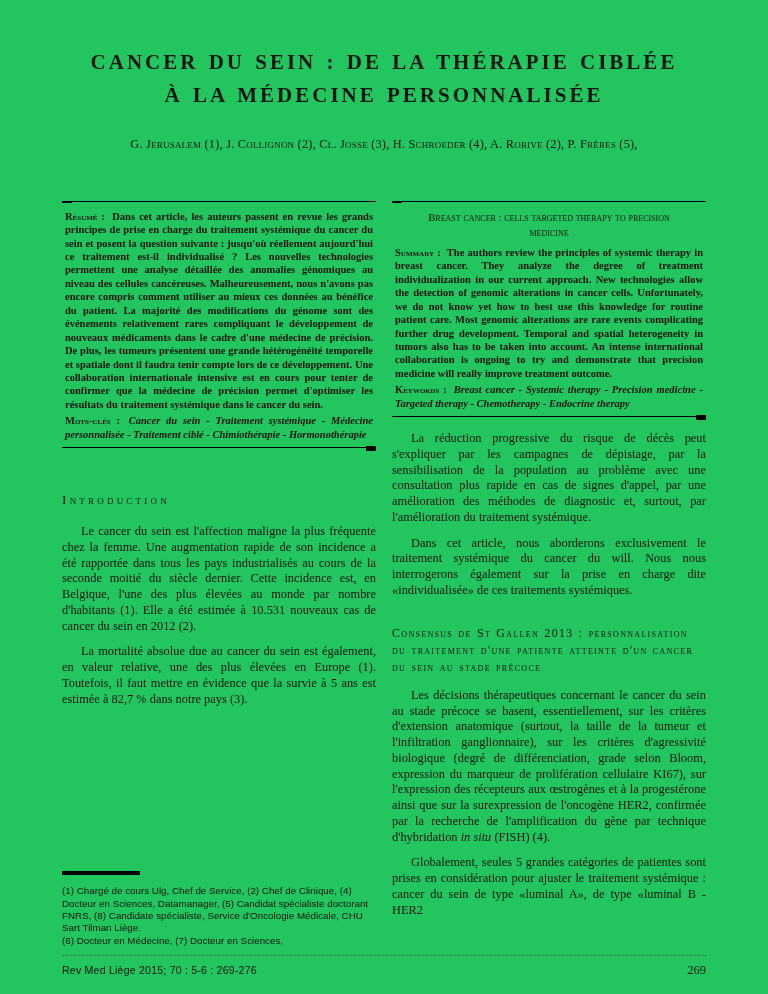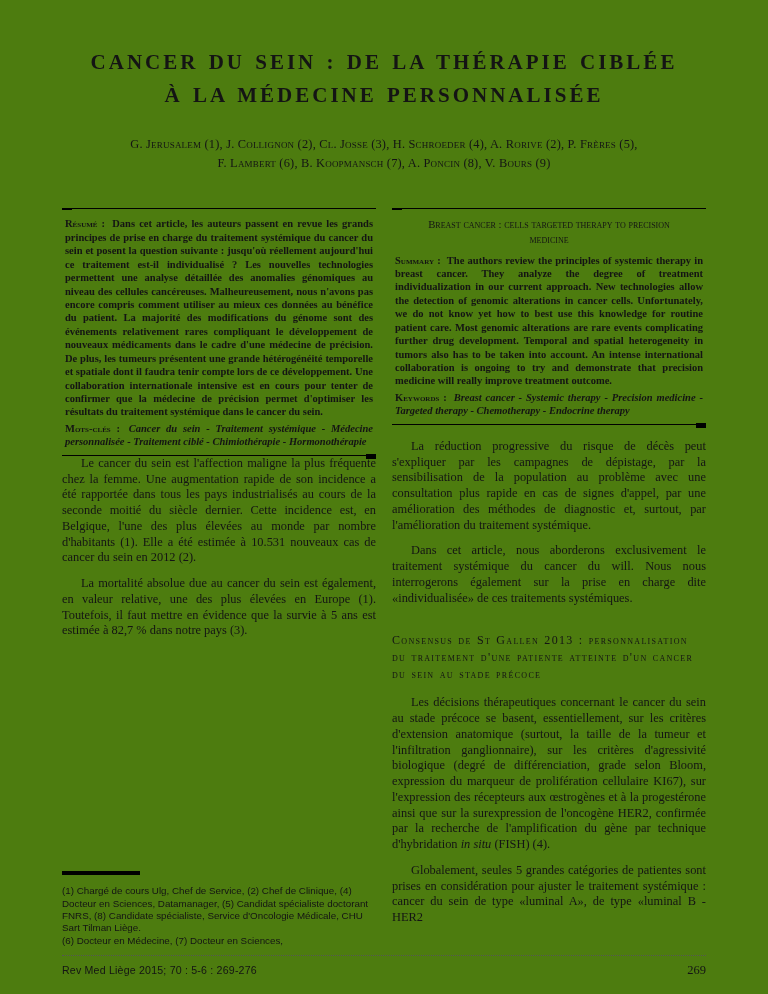--- a/index.html
+++ b/index.html
@@ -8,21 +8,21 @@
     width:768px; height:994px;
     color:#141414;
     font-family:"Liberation Serif","DejaVu Serif",serif;
     -webkit-font-smoothing:antialiased;
   }
   .page {
     width:768px; height:994px;
     padding:40px 62px 16px;
     display:flex; flex-direction:column;
     overflow:hidden;
-    background:#4d7c0f;
+    background:#22c55e;
   }
   
   .title {
     text-align:center;
     font-weight:bold;
     font-size:21px;
     letter-spacing:3px;
     word-spacing:2px;
     line-height:1.55;
     margin-top:6px;
@@ -33,21 +33,21 @@
     font-variant:small-caps;
     font-size:12.4px;
     letter-spacing:0.2px;
     line-height:1.5;
     margin-top:24px;
   }
   .authors .aline { display:block; }
   
   .columns {
     display:flex; gap:16px;
-    margin-top:36px;
+    margin-top:47px;
     flex:1;
     overflow:hidden;
   }
   .col { flex:1; min-width:0; display:flex; flex-direction:column; }
   
   .abstract {
     position:relative;
     border-top:1.6px solid #000;
     border-bottom:1.6px solid #000;
     padding:8px 3px 6px;
@@ -142,39 +142,39 @@
 
 <div class="page">
 
   <header>
     <h1 class="title">
       <span class="tline">CANCER DU SEIN : DE LA THÉRAPIE CIBLÉE</span>
       <span class="tline">À LA MÉDECINE PERSONNALISÉE</span>
     </h1>
     <div class="authors">
       <span class="aline">G. Jerusalem (1), J. Collignon (2), Cl. Josse (3), H. Schroeder (4), A. Rorive (2), P. Frères (5),</span>
-      <span class="aline">F. Lambert (6), B. Koopmansch (7), A. Poncin (8), V. Bours (9)</span>
     </div>
   </header>
 
   <div class="columns">
 
     <div class="col">
 
       <section class="abstract">
         <p class="abs-p">
           <span class="sc lbl">Résumé :</span>
           <span>Dans cet article, les auteurs passent en revue les grands principes de prise en charge du traitement systémique du cancer du sein et posent la question suivante : jusqu'où réellement aujourd'hui ce traitement est-il individualisé ? Les nouvelles technologies permettent une analyse détaillée des anomalies génomiques au niveau des cellules cancéreuses. Malheureusement, nous n'avons pas encore compris comment utiliser au mieux ces données au bénéfice du patient. La majorité des modifications du génome sont des événements relativement rares compliquant le développement de nouveaux médicaments dans le cadre d'une médecine de précision. De plus, les tumeurs présentent une grande hétérogénéité temporelle et spatiale dont il faudra tenir compte lors de ce développement. Une collaboration internationale intensive est en cours pour tenter de confirmer que la médecine de précision permet d'optimiser les résultats du traitement systémique dans le cancer du sein.</span>
         </p>
         <p class="abs-p kwline">
           <span class="sc lbl">Mots-clés :</span>
           <span class="kw">Cancer du sein - Traitement systémique - Médecine personnalisée - Traitement ciblé - Chimiothérapie - Hormonothérapie</span>
         </p>
       </section>
 
+      <h2 class="h-intro">Introduction</h2>
 
       <p class="para">Le cancer du sein est l'affection maligne la plus fréquente chez la femme. Une augmentation rapide de son incidence a été rapportée dans tous les pays industrialisés au cours de la seconde moitié du siècle dernier. Cette incidence est, en Belgique, l'une des plus élevées au monde par nombre d'habitants (1). Elle a été estimée à 10.531 nouveaux cas de cancer du sein en 2012 (2).</p>
       <p class="para">La mortalité absolue due au cancer du sein est également, en valeur relative, une des plus élevées en Europe (1). Toutefois, il faut mettre en évidence que la survie à 5 ans est estimée à 82,7 % dans notre pays (3).</p>
 
       <div class="footnote-block">
         <div class="fn-rule"></div>
         <p class="fn">(1) Chargé de cours Ulg, Chef de Service, (2) Chef de Clinique, (4) Docteur en Sciences, Datamanager, (5) Candidat spécialiste doctorant FNRS, (8) Candidate spécialiste, Service d'Oncologie Médicale, CHU Sart Tilman Liège.</p>
         <p class="fn">(6) Docteur en Médecine, (7) Docteur en Sciences,</p>
       </div>
     </div>

